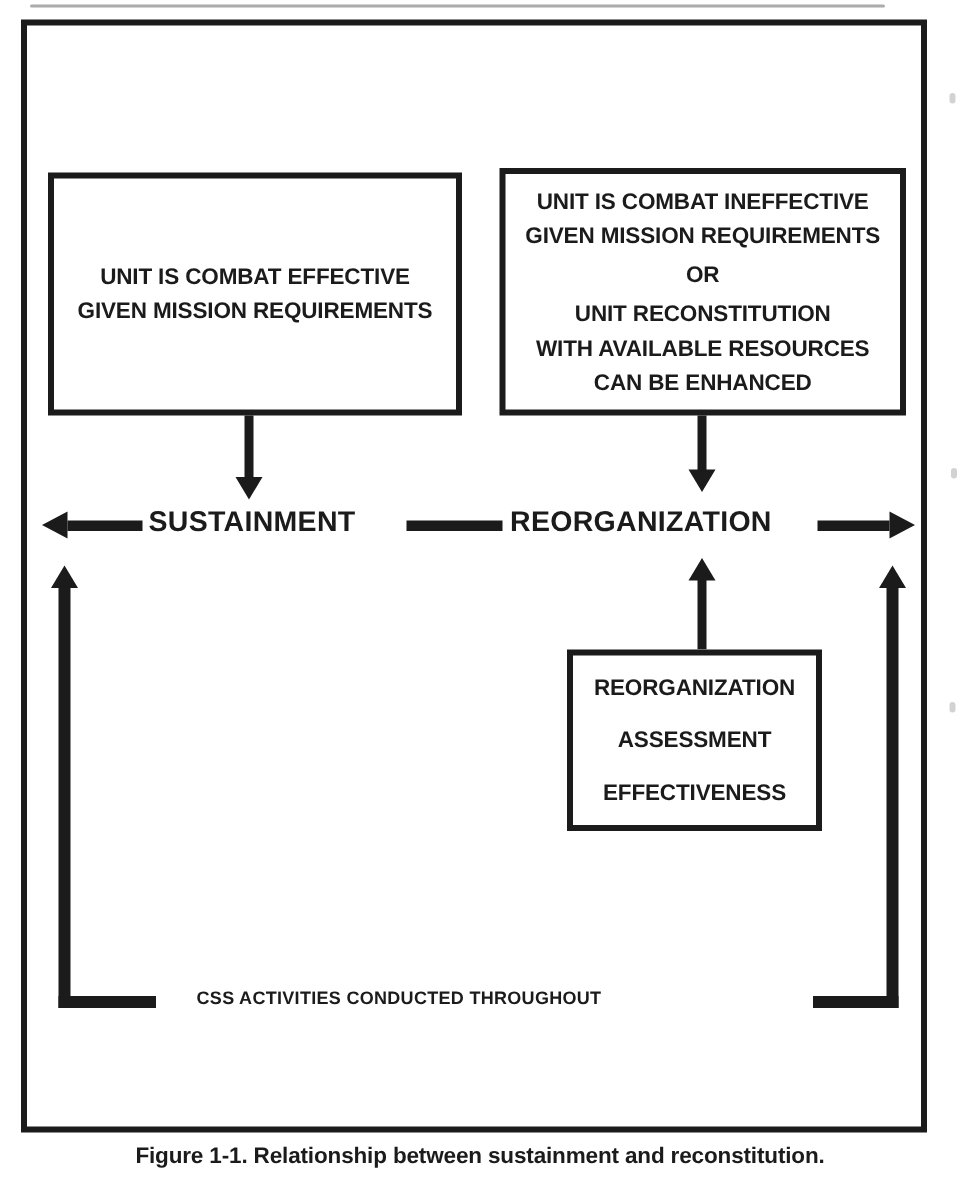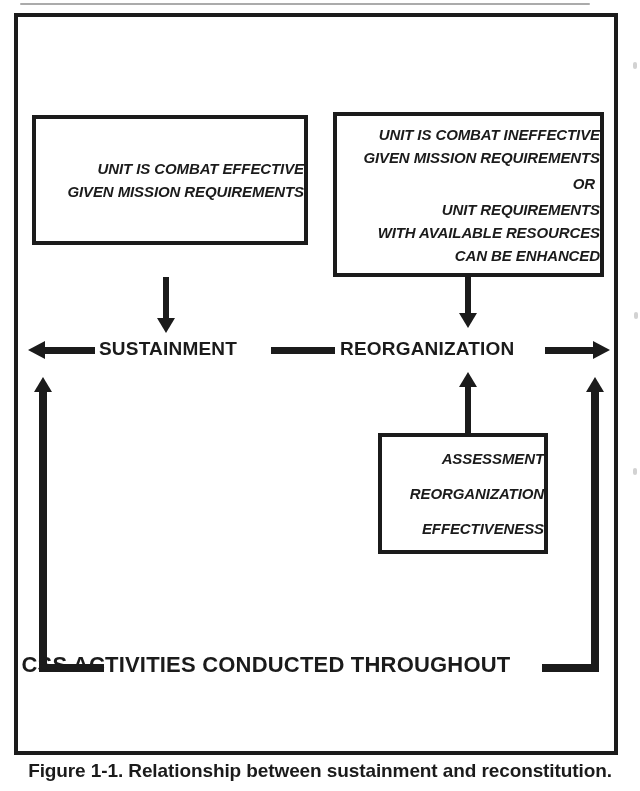--- a/index.html
+++ b/index.html
@@ -24,23 +24,23 @@
   .scan-dot.c { left: 633px; top: 468px; }
 
   .outer-border {
     position: absolute; left: 14px; top: 13px; width: 604px; height: 742px;
     border: 4px solid #1b1b1b; box-sizing: border-box; background: transparent;
   }
 
   .box {
     position: absolute; border: 4px solid #1b1b1b; box-sizing: border-box;
     background: #ffffff; display: flex; flex-direction: column;
-    align-items: flex-end; justify-content: center; text-align: center; font-style: italic;
+    align-items: center; justify-content: center; text-align: center;
   }
-  .left-box  { left: 32px;  top: 115px; width: 276px; height: 130px; }
+  .left-box  { left: 32px;  top: 115px; width: 276px; height: 162px; }
   .right-box { left: 333px; top: 112px; width: 271px; height: 165px; }
   .reorg-box { left: 378px; top: 433px; width: 170px; height: 121px; }
   .box-line { font-size: 15px; line-height: 23px; letter-spacing: -0.1px; white-space: nowrap; }
   .right-box .box-line { line-height: 23px; }
   .right-box .or-line { margin: 3px 5px; }
   .reorg-box .box-line { line-height: 35px; }
 
   
   .axis-label {
     position: absolute; font-size: 19px; letter-spacing: 0.2px; white-space: nowrap;
@@ -93,25 +93,25 @@
   .lhead.right { left: 586px; top: 377px; }
   .lshaft-v { position: absolute; width: 8px; background: #1b1b1b; top: 391px; height: 281px; }
   .lshaft-v.left  { left: 39px; }
   .lshaft-v.right { left: 591px; }
   .lshaft-h { position: absolute; height: 8px; background: #1b1b1b; top: 664px; }
   .lshaft-h.left  { left: 39px;  width: 65px; }
   .lshaft-h.right { left: 542px; width: 57px; }
 
   .css-label {
     position: absolute; left: 0; top: 654px; width: 532px; text-align: center;
-    font-size: 22px; letter-spacing: 0.2px; line-height: 22px; white-space: nowrap;
+    font-size: 12px; letter-spacing: 0.2px; line-height: 22px; white-space: nowrap;
   }
   .caption {
     position: absolute; left: 0; top: 761px; width: 640px; text-align: center;
-    font-size: 19px; line-height: 19px; letter-spacing: -0.1px; white-space: nowrap;
+    font-size: 15px; line-height: 19px; letter-spacing: -0.1px; white-space: nowrap;
   }
 </style>
 </head>
 <body>
 
 <div class="page">
 
   <div class="scan-line-top"></div>
   <div class="scan-dot a"></div>
   <div class="scan-dot b"></div>
@@ -121,21 +121,21 @@
 
   <div class="box left-box">
     <div class="box-line">UNIT IS COMBAT EFFECTIVE</div>
     <div class="box-line">GIVEN MISSION REQUIREMENTS</div>
   </div>
 
   <div class="box right-box">
     <div class="box-line">UNIT IS COMBAT INEFFECTIVE</div>
     <div class="box-line">GIVEN MISSION REQUIREMENTS</div>
     <div class="box-line or-line">OR</div>
-    <div class="box-line">UNIT REQUIREMENTS</div>
+    <div class="box-line">UNIT RECONSTITUTION</div>
     <div class="box-line">WITH AVAILABLE RESOURCES</div>
     <div class="box-line">CAN BE ENHANCED</div>
   </div>
 
   <div class="v-arrow down-arrow-left">
     <div class="vshaft"></div>
     <div class="head-down"></div>
   </div>
   <div class="v-arrow down-arrow-right">
     <div class="vshaft"></div>
@@ -153,22 +153,22 @@
     <div class="shaft"></div>
     <div class="tri-right"></div>
   </div>
 
   <div class="v-arrow up-arrow-mid">
     <div class="head-up"></div>
     <div class="vshaft"></div>
   </div>
 
   <div class="box reorg-box">
+    <div class="box-line">REORGANIZATION</div>
     <div class="box-line">ASSESSMENT</div>
-    <div class="box-line">REORGANIZATION</div>
     <div class="box-line">EFFECTIVENESS</div>
   </div>
 
   <div class="lhead left">
     <div class="head-up"></div>
   </div>
   <div class="lshaft-v left"></div>
   <div class="lshaft-h left"></div>
 
   <div class="lhead right">

